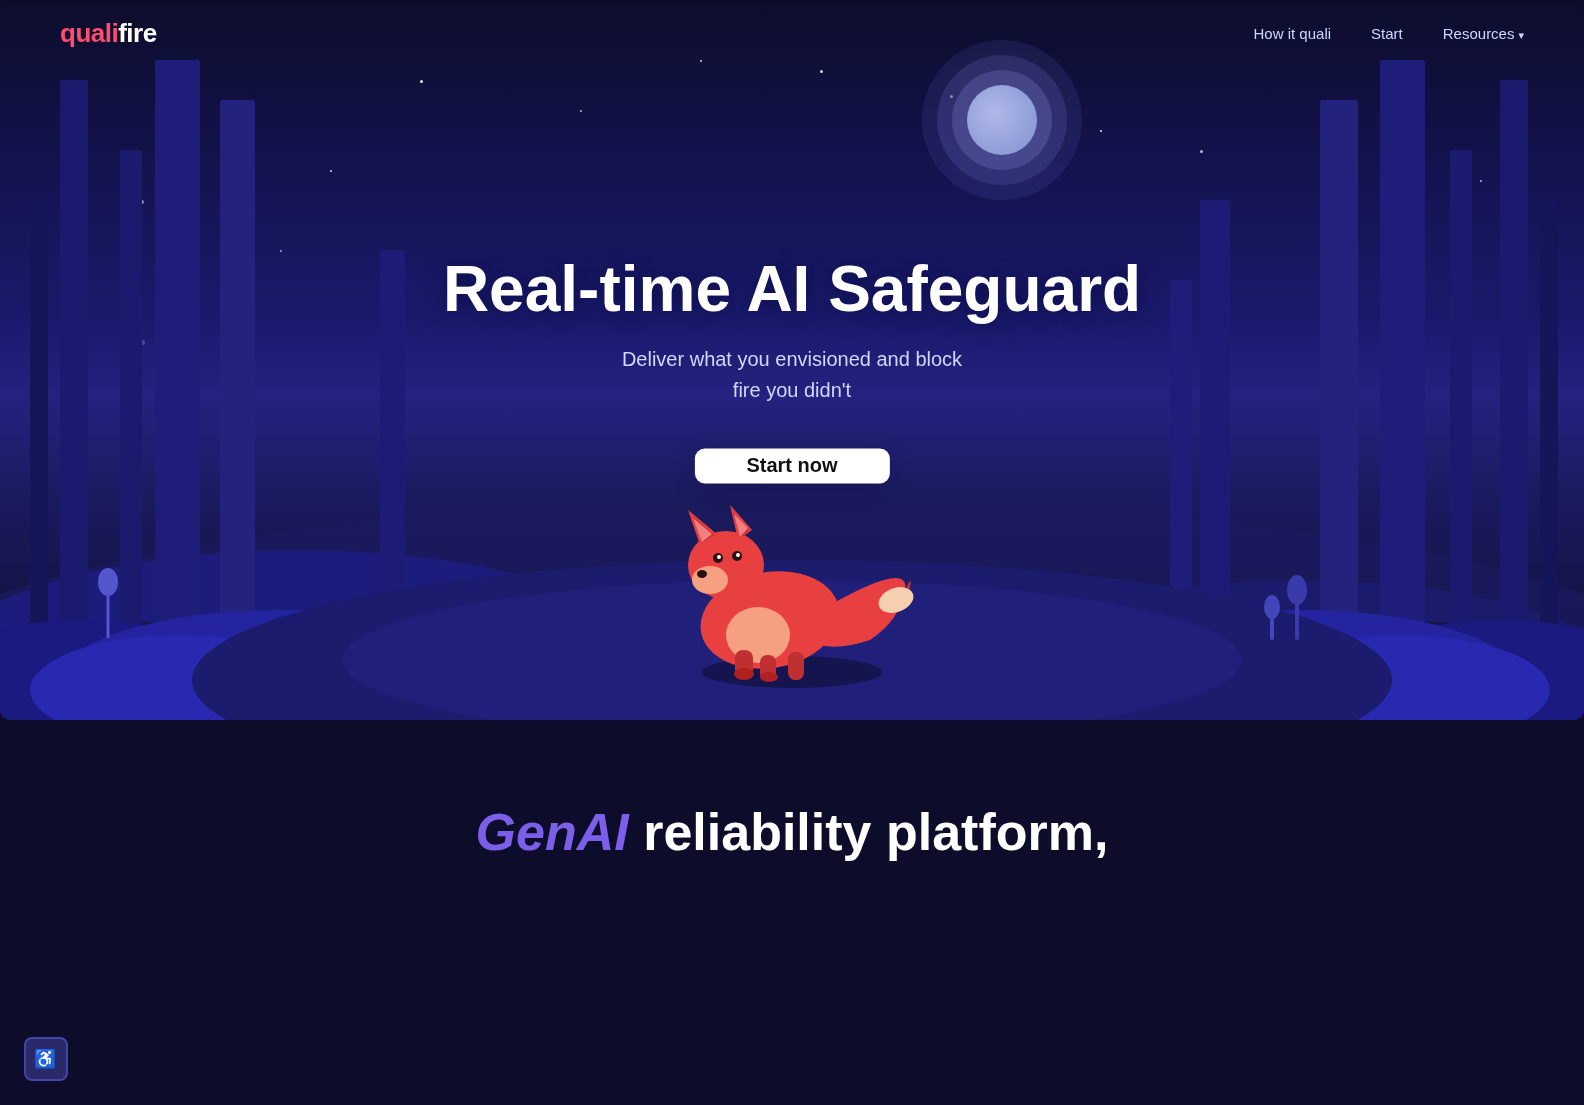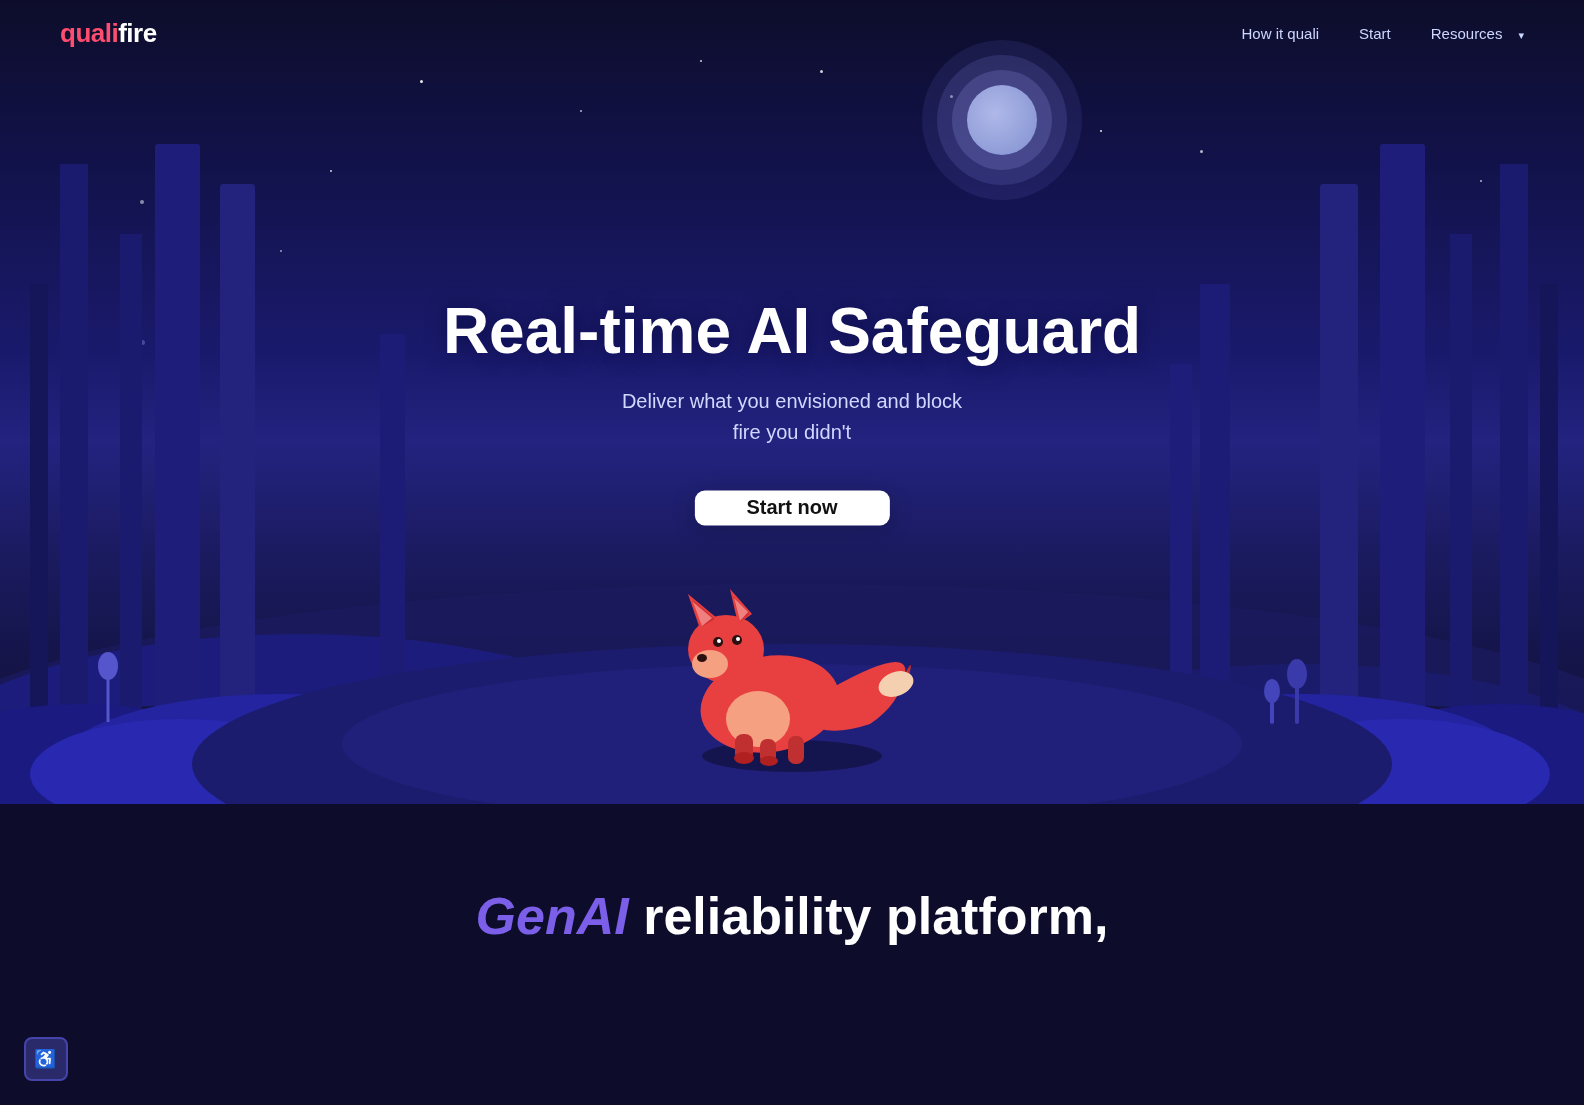--- a/index.html
+++ b/index.html
@@ -30,21 +30,21 @@
     }
     .nav-links li a {
       color: #ccd6ff;
       text-decoration: none;
       font-size: 15px;
       font-weight: 500;
     }
     .nav-links .resources-link {
       display: flex;
       align-items: flex-end;
-      gap: 16px;
+      gap: 4px;
     }
     .chevron { font-size: 11px; color: #ccd6ff; }
     .nav-actions {
       display: flex;
       align-items: center;
       gap: 24px;
     }
     .login-btn {
       color: #ccd6ff;
       font-size: 15px;
@@ -61,23 +61,24 @@
       padding: 12px 28px;
       font-size: 15px;
       font-weight: 600;
       cursor: pointer;
     }
 
     
     .hero {
       position: relative;
       width: 100%;
-      height: 804px;
+      height: 720px;
       overflow: hidden;
       background: linear-gradient(180deg, #0d0d2b 0%, #12124a 20%, #1a1a6e 45%, #232380 55%, #1a1a5e 70%, #0d0d2b 100%);
+      border-radius: 10px;
     }
 
     
     .stars {
       position: absolute;
       inset: 0;
     }
     .star {
       position: absolute;
       background: #fff;

